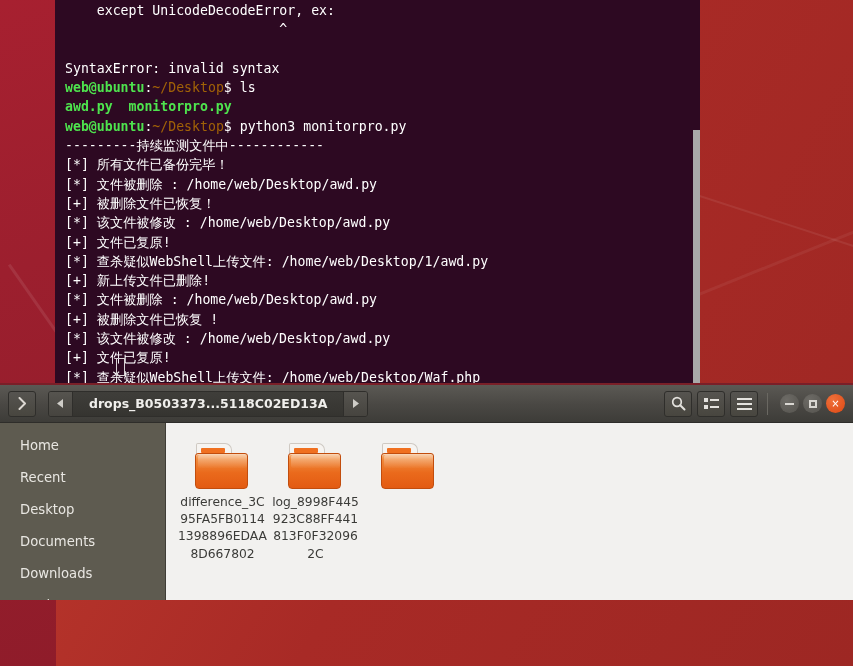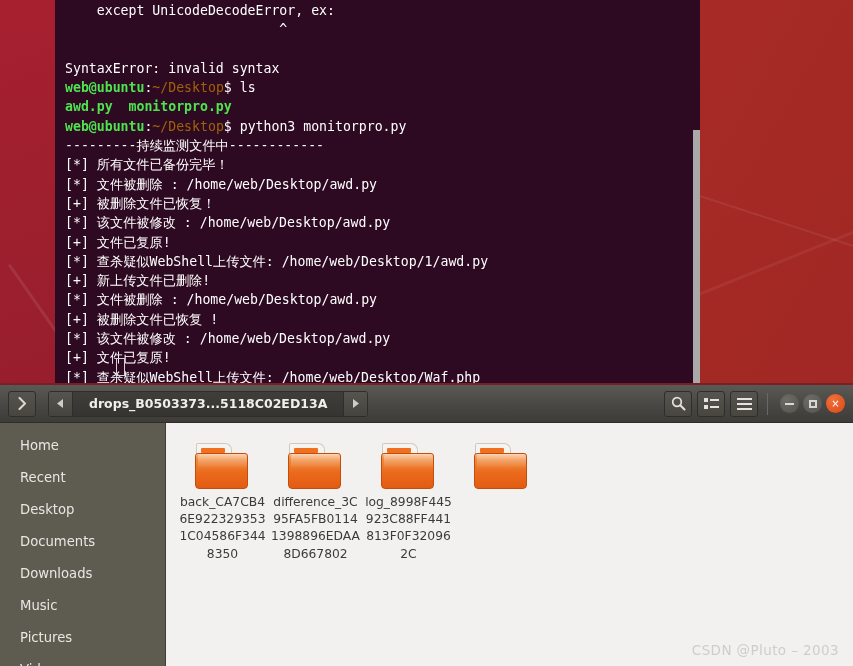--- a/index.html
+++ b/index.html
@@ -76,21 +76,21 @@
     position: absolute;
     left: 61px; top: 358px;
     width: 9px; height: 18px;
     border: 1px solid #d8d2d4;
     background: transparent;
   }
 
   
   #filemanager {
     position: absolute;
-    left: 0; top: 383px; width: 853px; height: 283px;
+    left: 0; top: 383px; width: 853px; height: 217px;
     background: #f2f1ef;
     overflow: hidden;
   }
   #fm-topline { height: 2px; background: #7a1f28; }
 
   #fm-toolbar {
     position: relative;
     height: 38px;
     background: linear-gradient(to bottom, #5b5954 0%, #4a4844 52%, #3d3c38 100%);
     border-bottom: 1px solid #2e2d2a;
@@ -353,27 +353,20 @@
       <div class="side-item">
         <span>Pictures</span>
       </div>
       <div class="side-item">
         <span>Videos</span>
       </div>
     </div>
 
     <div id="fm-files">
       <div id="file-grid">
-          <div class="file-item">
-            <div class="folder-icon">
-              <div class="tab"></div>
-              <div class="body"></div>
-            </div>
-            <div class="file-label">back_CA7CB46E9223293531C04586F3448350</div>
-          </div>
           <div class="file-item">
             <div class="folder-icon">
               <div class="tab"></div>
               <div class="body"></div>
             </div>
             <div class="file-label">difference_3C95FA5FB01141398896EDAA8D667802</div>
           </div>
           <div class="file-item">
             <div class="folder-icon">
               <div class="tab"></div>

